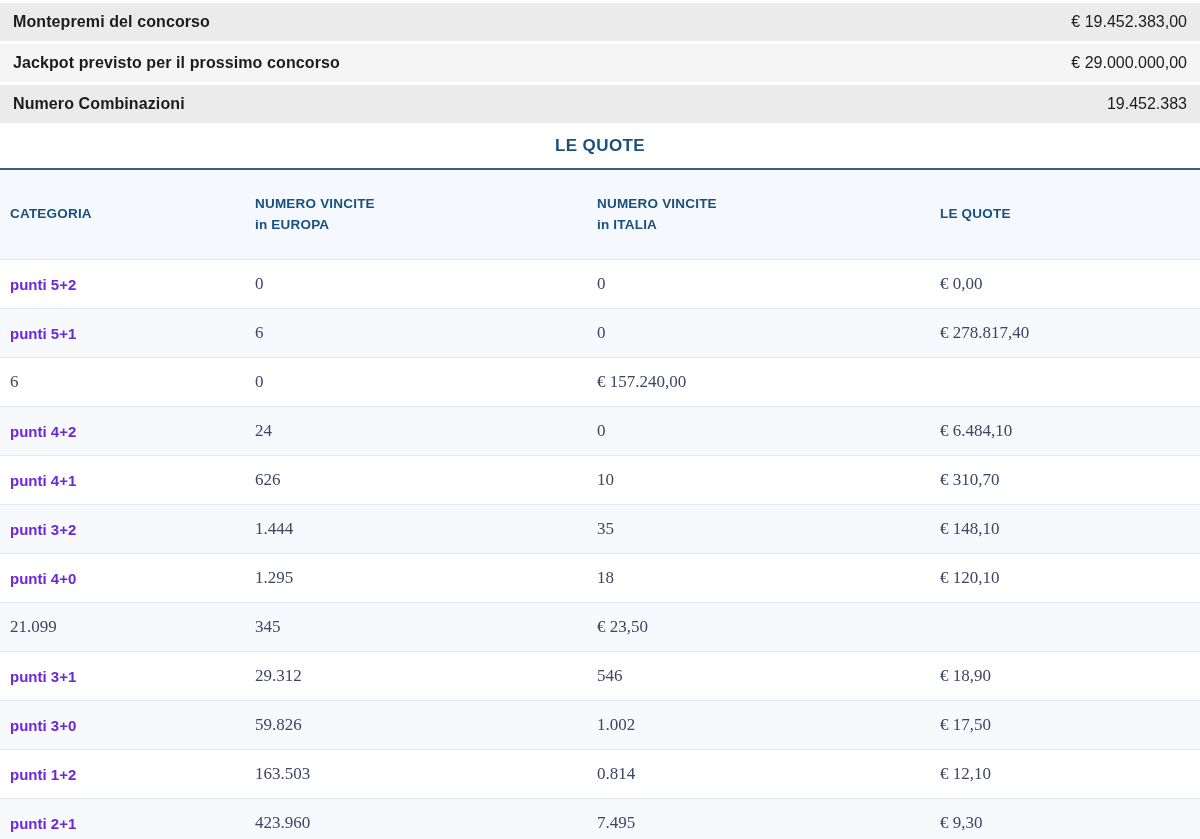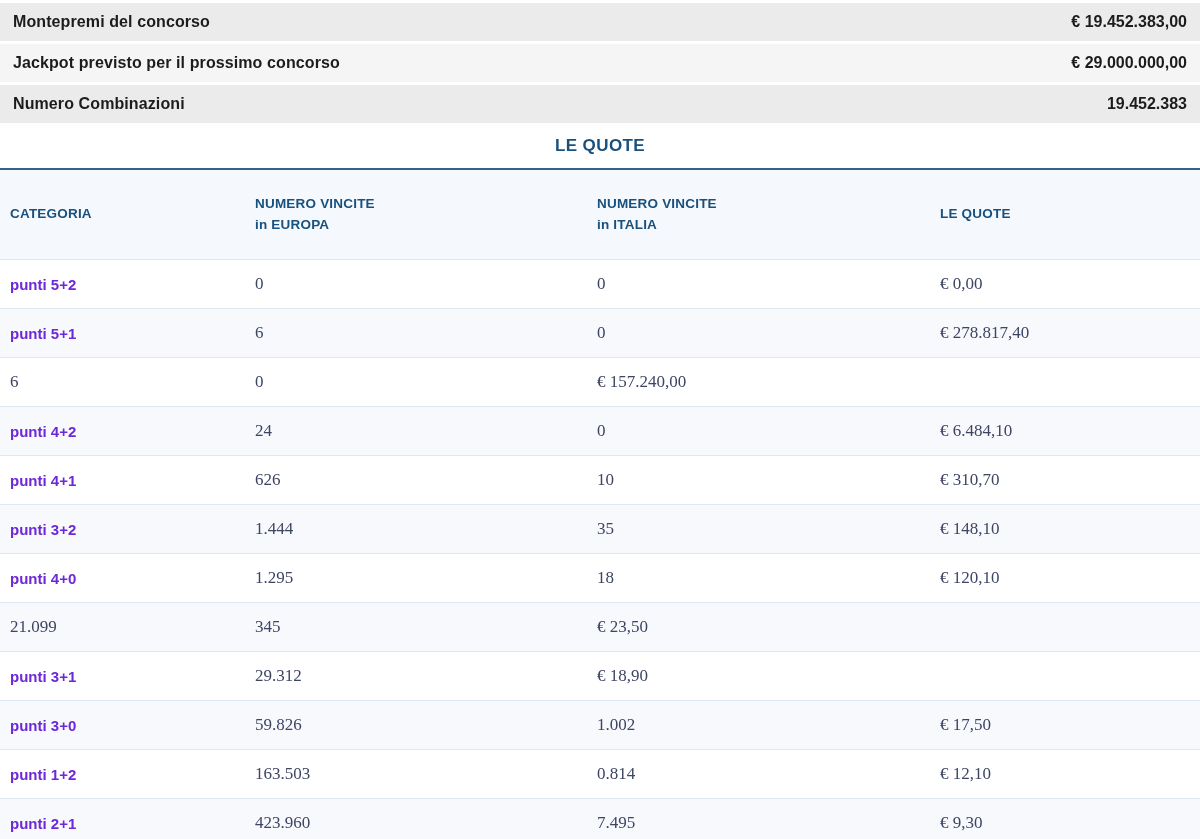--- a/index.html
+++ b/index.html
@@ -16,21 +16,21 @@
     display: flex;
     align-items: center;
     justify-content: space-between;
     padding: 12px 13px;
     font-size: 16px;
     color: #1c1c1c;
   }
   .info-row.dark  { background: #ebebeb; }
   .info-row.light { background: #f5f5f5; }
   .info-label { font-weight: bold; letter-spacing: 0.1px; }
-  .info-value { font-weight: 700; }
+  .info-value { font-weight: 400; }
 
   
   .section-title {
     height: 45px;
     display: flex;
     align-items: center;
     justify-content: center;
     color: #18507e;
     font-weight: bold;
     font-size: 17px;
@@ -157,20 +157,21 @@
       <div class="td num">€ 120,10</div>
     </div>
     <div class="tr">
       <div class="td num">21.099</div>
       <div class="td num">345</div>
       <div class="td num">€ 23,50</div>
     </div>
     <div class="tr">
       <div class="td category">punti 3+1</div>
       <div class="td num">29.312</div>
+      <div class="td num">546</div>
       <div class="td num">€ 18,90</div>
     </div>
     <div class="tr">
       <div class="td category">punti 3+0</div>
       <div class="td num">59.826</div>
       <div class="td num">1.002</div>
       <div class="td num">€ 17,50</div>
     </div>
     <div class="tr">
       <div class="td category">punti 1+2</div>

